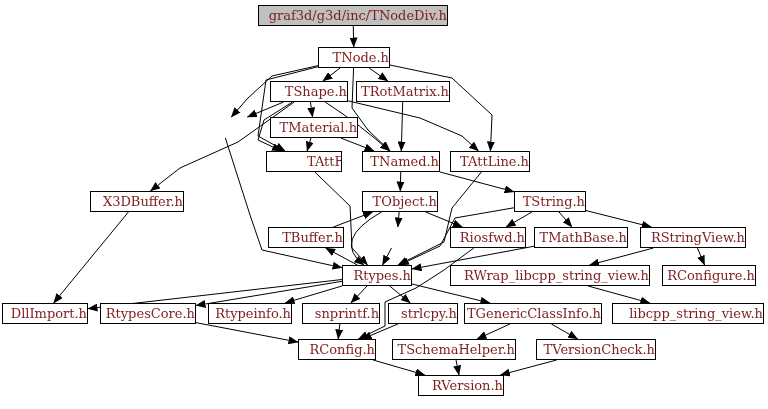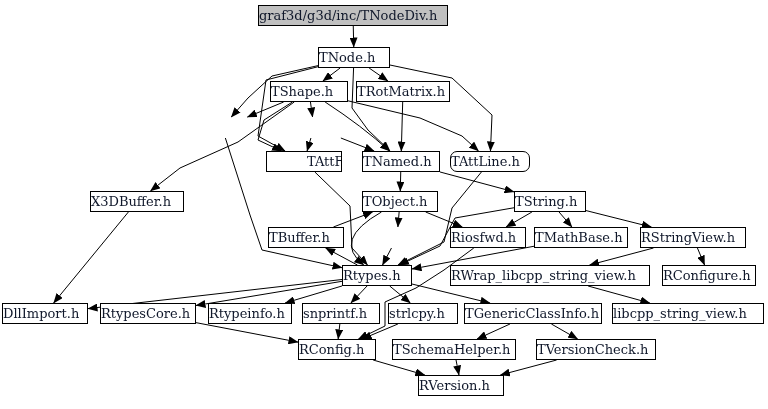--- a/index.html
+++ b/index.html
@@ -9,24 +9,24 @@
     background:#ffffff;
     font-family:"DejaVu Serif", serif;
     overflow:hidden;
   }
   #edges{position:absolute;left:0;top:0;}
   .gnode{
     position:absolute;
     box-sizing:border-box;
     border:1px solid #000000;
     background:#ffffff;
-    color:#0f172a;
+    color:#7f1d1d;
     font-size:13px;
     line-height:19px;
-    text-align:left;
+    text-align:right;
     white-space:nowrap;
     overflow:hidden;
     cursor:pointer;
   }
   .gnode.root{background:#c0c0c0;cursor:default;}
   .edge{stroke:#000000;stroke-width:1;fill:none;}
 </style>
 </head>
 <body>
 
@@ -87,23 +87,24 @@
       <path d="M551.375,324 L577.625,339" class="edge" marker-end="url(#arrowhead)"></path>
       <path d="M373.1666666666667,360 L424.8333333333333,375" class="edge" marker-end="url(#arrowhead)"></path>
       <path d="M456.0416666666667,360 L458.9583333333333,375" class="edge" marker-end="url(#arrowhead)"></path>
       <path d="M556.625,360 L500.375,375" class="edge" marker-end="url(#arrowhead)"></path>
     </svg>
 
 <div class="gnode root" style="left: 258px; top: 5px; width: 190px; height: 21px;">graf3d/g3d/inc/TNodeDiv.h</div>
     <div class="gnode" style="left: 318px; top: 47px; width: 72px; height: 21px;">TNode.h</div>
     <div class="gnode" style="left: 270px; top: 81px; width: 78px; height: 21px;">TShape.h</div>
     <div class="gnode" style="left: 356px; top: 81px; width: 94px; height: 21px;">TRotMatrix.h</div>
+    <div class="gnode" style="left: 270px; top: 117px; width: 88px; height: 21px;">TMaterial.h</div>
     <div class="gnode" style="left: 266px; top: 151px; width: 76px; height: 21px; padding-left: 40px;">TAttFill.h</div>
     <div class="gnode" style="left: 362px; top: 151px; width: 78px; height: 21px;">TNamed.h</div>
-    <div class="gnode" style="left: 450px; top: 151px; width: 80px; height: 21px; border-radius: 7px;">TAttLine.h</div>
+    <div class="gnode" style="left: 450px; top: 151px; width: 80px; height: 21px;">TAttLine.h</div>
     <div class="gnode" style="left: 90px; top: 191px; width: 94px; height: 21px;">X3DBuffer.h</div>
     <div class="gnode" style="left: 362px; top: 191px; width: 76px; height: 21px;">TObject.h</div>
     <div class="gnode" style="left: 514px; top: 191px; width: 72px; height: 21px;">TString.h</div>
     <div class="gnode" style="left: 268px; top: 227px; width: 76px; height: 21px;">TBuffer.h</div>
     <div class="gnode" style="left: 450px; top: 227px; width: 76px; height: 21px;">Riosfwd.h</div>
     <div class="gnode" style="left: 534px; top: 227px; width: 94px; height: 21px;">TMathBase.h</div>
     <div class="gnode" style="left: 640px; top: 227px; width: 106px; height: 21px;">RStringView.h</div>
     <div class="gnode" style="left: 342px; top: 265px; width: 70px; height: 21px;">Rtypes.h</div>
     <div class="gnode" style="left: 662px; top: 265px; width: 94px; height: 21px;">RConfigure.h</div>
     <div class="gnode" style="left: 450px; top: 265px; width: 200px; height: 21px;">RWrap_libcpp_string_view.h</div>

